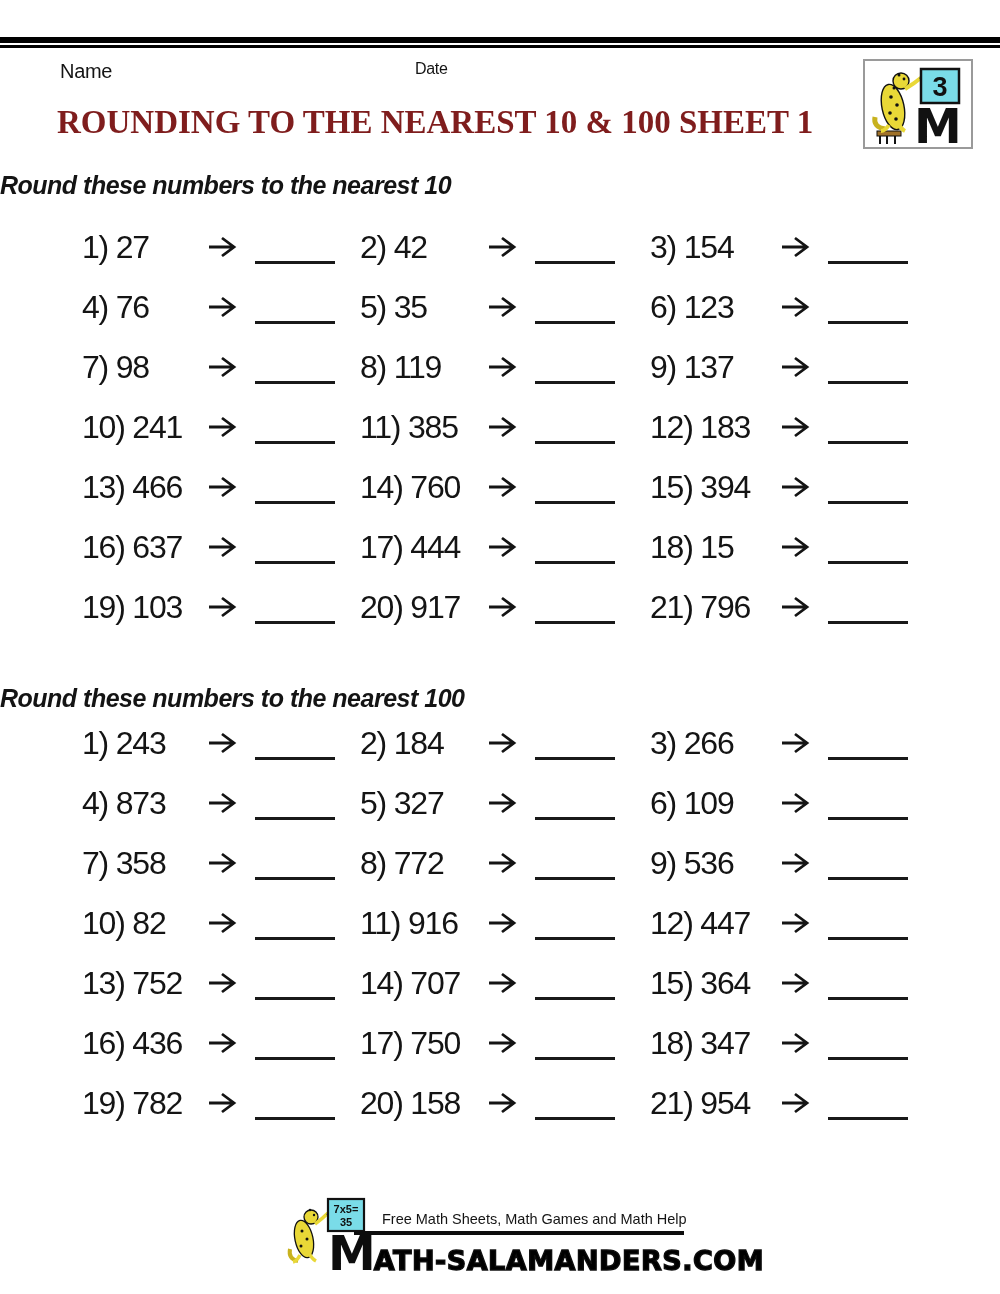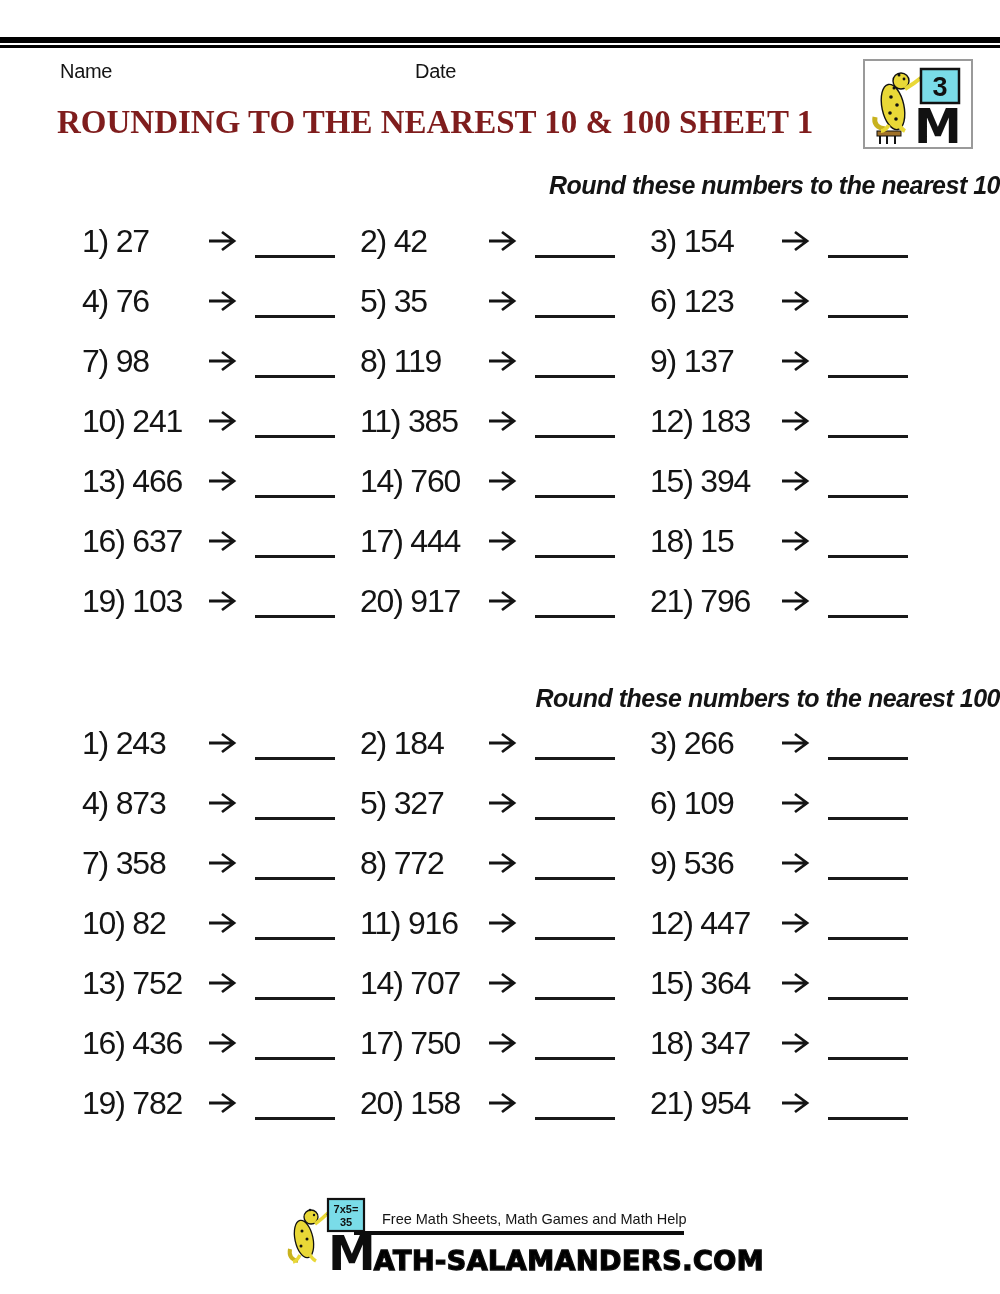--- a/index.html
+++ b/index.html
@@ -8,47 +8,47 @@
     width: 1000px; height: 1294px; position: relative; overflow: hidden;
     font-family: "Liberation Sans", sans-serif; color: #141414;
   }
   
   .top-rule { position: absolute; left: 0; top: 37px; width: 1000px; }
   .top-rule .r1 { height: 6px; background: #000; }
   .top-rule .r2 { height: 2px; background: #fff; }
   .top-rule .r3 { height: 2.5px; background: #000; }
 
   .name-label { position: absolute; left: 60px; top: 60px; font-size: 20px; letter-spacing: -0.3px; }
-  .date-label { position: absolute; left: 415px; top: 60px; font-size: 20px; letter-spacing: -0.3px; }
+  .date-label { position: absolute; left: 415px; top: 60px; font-size: 16px; letter-spacing: -0.3px; }
 
   .badge-box {
     position: absolute; left: 863px; top: 59px; width: 110px; height: 90px;
     background: #fff; border: 2px solid #9a9a9a;
   }
 
   .page-title {
     position: absolute; left: 57px; top: 104px; width: 820px;
     font-family: "Liberation Serif", serif; font-weight: bold;
     font-size: 33px; color: #7f1d1d; letter-spacing: 0px; white-space: nowrap;
   }
 
   .section-heading {
-    position: absolute; left: 0; width: 1000px; text-align: right;
+    position: absolute; left: 0; width: 1000px; text-align: left;
     font-style: italic; font-weight: 600; font-size: 25px; letter-spacing: -0.5px;
   }
   .heading-1 { top: 171px; }
   .heading-2 { top: 684px; }
 
   .problems-grid {
     position: absolute; left: 82px; width: 840px;
     display: grid;
     grid-template-columns: 125px 48px 105px 127px 48px 115px 130px 48px 85px;
     grid-auto-rows: 60px; align-items: center;
   }
-  .grid-1 { top: 211px; }
+  .grid-1 { top: 217px; }
   .grid-2 { top: 713px; }
 
   .problem-label {
     font-size: 32px; letter-spacing: -1.2px; white-space: nowrap; line-height: 60px;
   }
   .arrow-cell { display: flex; align-items: center; justify-content: flex-start; height: 60px; }
   .blank-cell { display: flex; align-items: flex-end; height: 60px; padding-bottom: 13px; }
   .blank-line { width: 80px; height: 3px; background: #191919; }
 
   

